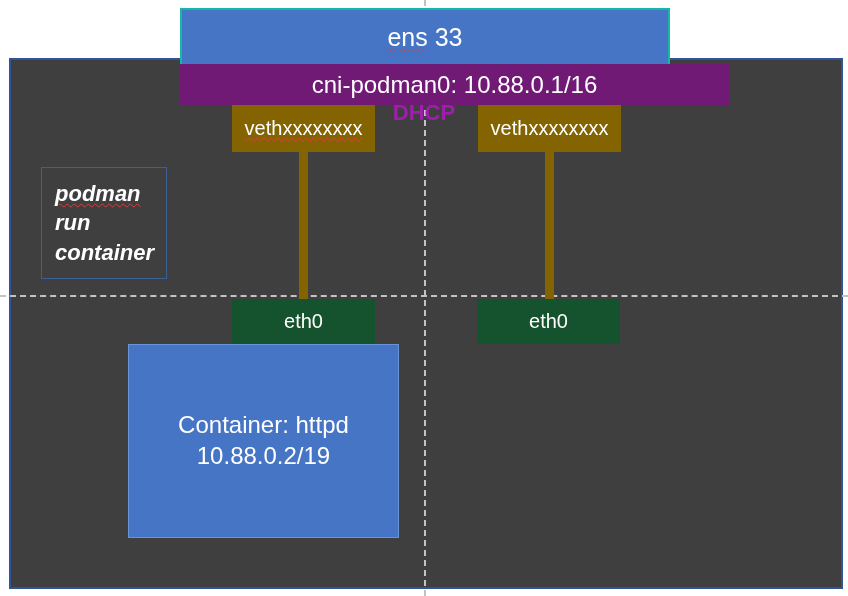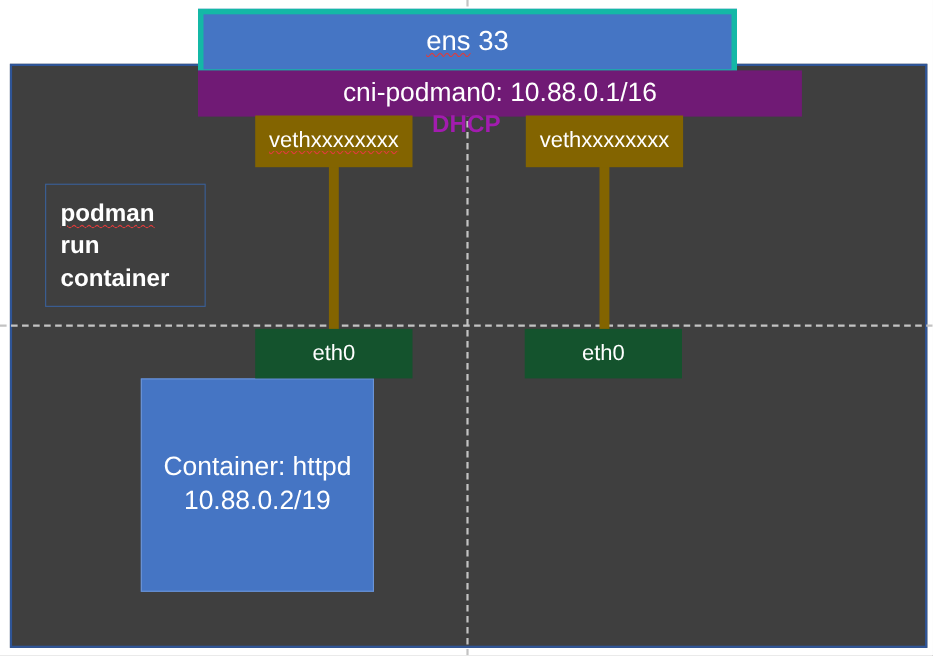--- a/index.html
+++ b/index.html
@@ -57,21 +57,21 @@
     color: #ffffff;
   }
 
   
   .nic-box {
     left: 180px;
     top: 8px;
     width: 490px;
     height: 60px;
     background: #4575c4;
-    border: 5px solid #14b8a6;
+    border: 2px solid #14b8a6;
     font-size: 25px;
     line-height: 1.1;
   }
   .spell-underline {
     text-decoration: underline;
     text-decoration-style: wavy;
     text-decoration-color: #e03b3b;
     text-decoration-thickness: 1px;
     text-underline-offset: 2px;
   }
@@ -133,50 +133,51 @@
     background: #14532d;
     font-size: 20px;
     z-index: 4;
   }
   .eth-left  { left: 232px; }
   .eth-right { left: 477px; }
 
   
   .container-box {
     top: 344px;
-    width: 212px;
+    width: 271px;
     height: 194px;
     background: #4575c4;
     border: 1px solid #6b94d6;
     font-size: 24px;
     line-height: 1.28;
     flex-direction: column;
     z-index: 2;
   }
   .container-left  { left: 128px; }
   .container-right { left: 477px; }
 
   
   .note-box {
     position: absolute;
     left: 41px;
     top: 167px;
-    width: 146px;
+    width: 126px;
     height: 112px;
     box-sizing: border-box;
     border: 1px solid #3a6099;
     display: flex;
     flex-direction: column;
     justify-content: center;
     padding-left: 13px;
     color: #ffffff;
     font-size: 22px;
     font-weight: bold;
     line-height: 1.32;
     z-index: 5;
+    font-style: italic;
   }
 </style>
 </head>
 <body>
 
 <div id="stage">
 
   <div class="host-panel"></div>
 
   <div class="guide-v"></div>

